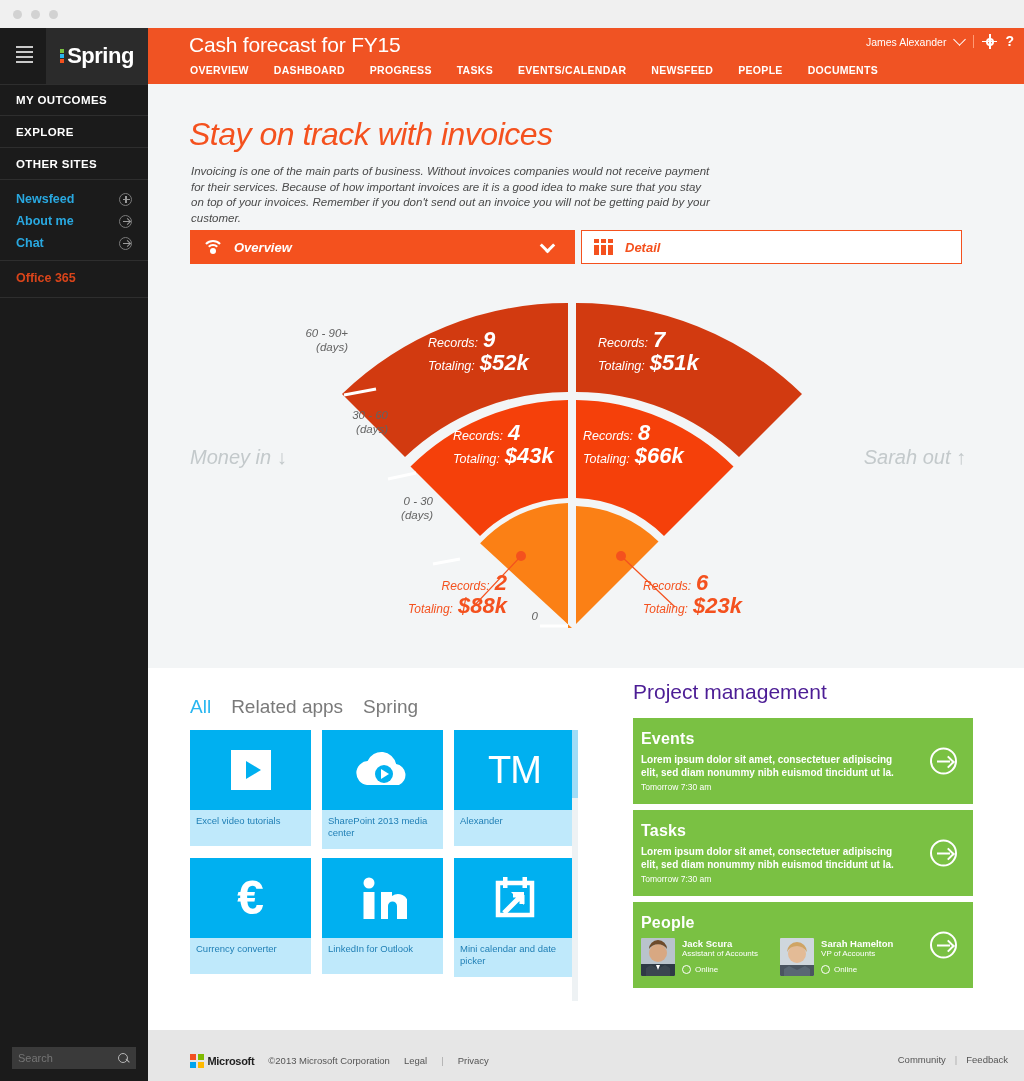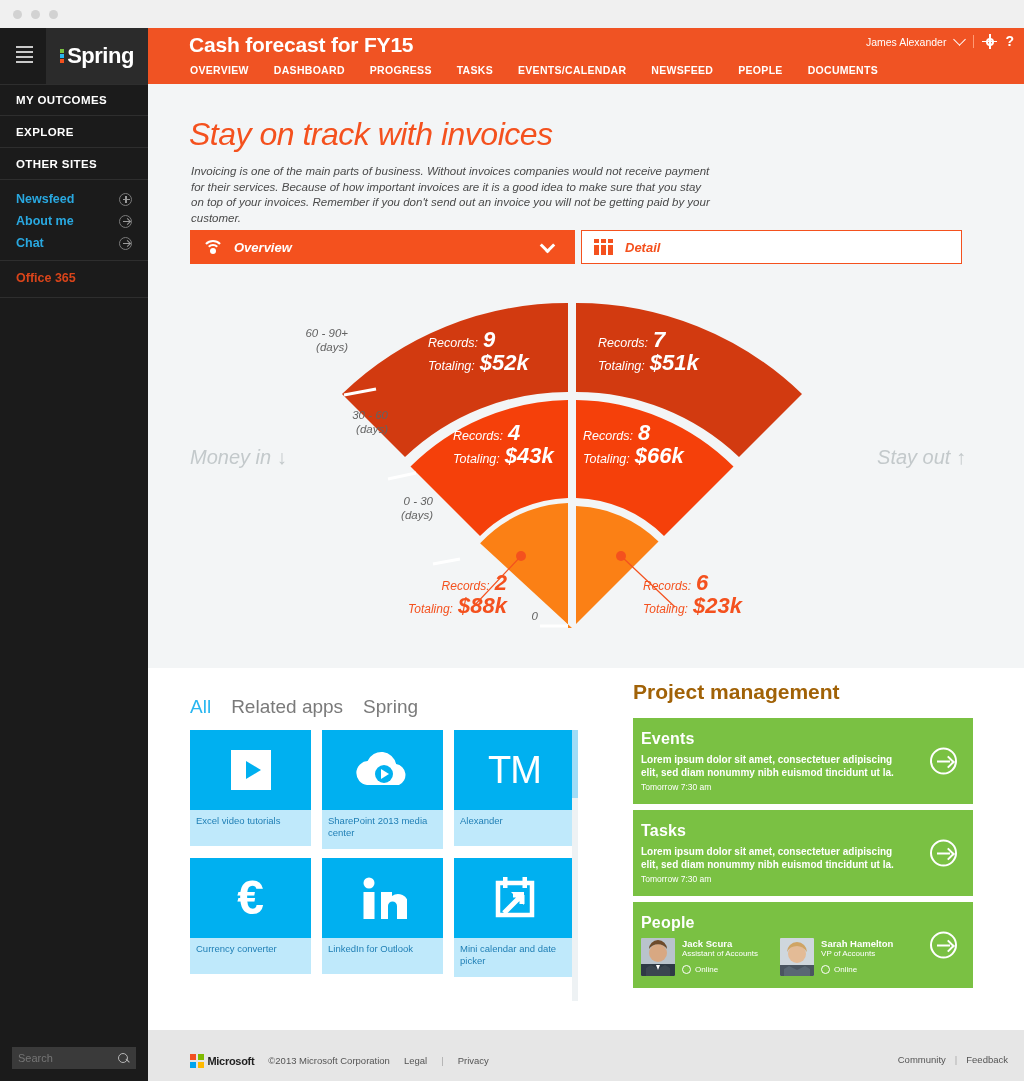--- a/index.html
+++ b/index.html
@@ -69,21 +69,21 @@
   .sb-search .mag::before { content:""; position:absolute; left:0; top:0; width:8px; height:8px;
     border:1.4px solid #b5b5b5; border-radius:50%; }
   .sb-search .mag::after { content:""; position:absolute; left:7px; top:7px; width:5px; height:1.4px;
     background:#b5b5b5; transform:rotate(45deg); }
 
   
   .header {
     position:absolute; left:148px; top:28px; width:876px; height:56px;
     background:#f05323; color:#fff;
   }
-  .header .title { position:absolute; left:41px; top:5px; font-size:21px; font-weight:700;
+  .header .title { position:absolute; left:41px; top:5px; font-size:21px; font-weight:400;
                    letter-spacing:-0.2px; }
   .nav { position:absolute; left:42px; top:36px; display:flex; gap:25px; }
   .nav a { color:#fff; font-size:10.5px; font-weight:bold; letter-spacing:0.3px;
            text-decoration:none; cursor:pointer; }
   .user-area { position:absolute; right:10px; top:7px; display:flex; align-items:center; gap:9px;text-align:center; }
   .user-name { font-size:10.5px; }
   .chev { width:9px; height:9px; border-right:1.6px solid #fff; border-bottom:1.6px solid #fff;
           transform:rotate(45deg); margin-top:-4px; }
   .vdiv { width:1px; height:13px; background:#ff9a74; }
   .gear { position:relative; width:13px; height:13px; }
@@ -155,21 +155,21 @@
   .tile .top { height:80px; background:#00b0f0; display:flex; align-items:center;
                justify-content:center; }
   .tile .cap { background:#bfe9fb; color:#1f7fb5; font-size:9.5px; padding:5px 6px 10px 6px;
                min-height:36px; line-height:12px; }
   .scroll-track { position:absolute; left:424px; top:62px; width:6px; height:271px;
                   background:#eef2f4; }
   .scroll-thumb { position:absolute; left:424px; top:62px; width:6px; height:68px;
                   background:#9fdcf7; cursor:pointer; }
 
   .pm { position:absolute; left:485px; top:12px; width:340px; }
-  .pm-title { font-size:21px; color:#a16207; font-weight:700; margin-bottom:14px; }
+  .pm-title { font-size:21px; color:#4c1d95; font-weight:400; margin-bottom:14px; }
   .pm-card { background:#7ac143; color:#fff; padding:12px 8px; margin-bottom:6px;
              position:relative; min-height:77px; cursor:pointer; }
   .pm-card h3 { font-size:16px; font-weight:bold; margin-bottom:5px; letter-spacing:0.2px; }
   .pm-card p { font-size:10px; line-height:13px; font-weight:bold; width:255px; }
   .pm-card .when { font-size:8.5px; margin-top:3px; }
   .pm-arrow { position:absolute; right:16px; top:50%; transform:translateY(-50%);
               width:27px; height:27px; border:2.3px solid #fff; border-radius:50%; }
   .pm-arrow::before { content:""; position:absolute; left:5px; top:10.5px; width:13px;
                       height:2.2px; background:#fff; }
   .pm-arrow::after { content:""; position:absolute; left:12px; top:7.5px; width:7px; height:7px;
@@ -341,21 +341,21 @@
           <circle cx="473" cy="280" r="5" fill="#f4511e"></circle>
           <line x1="473" y1="280" x2="527" y2="331" stroke="#f4511e" stroke-width="1.2"></line>
         </g>
       </svg>
 
       <div class="money-in">
         <span>Money in</span>
         <span>↓</span>
       </div>
       <div class="money-out">
-        <span>Stay out</span>
+        <span>Sarah out</span>
         <span>↑</span>
       </div>
 
       <div class="axis-lab lab-6090">
         <div>60 - 90+</div>
         <div>(days)</div>
       </div>
       <div class="axis-lab lab-3060">
         <div>30 - 60</div>
         <div>(days)</div>

